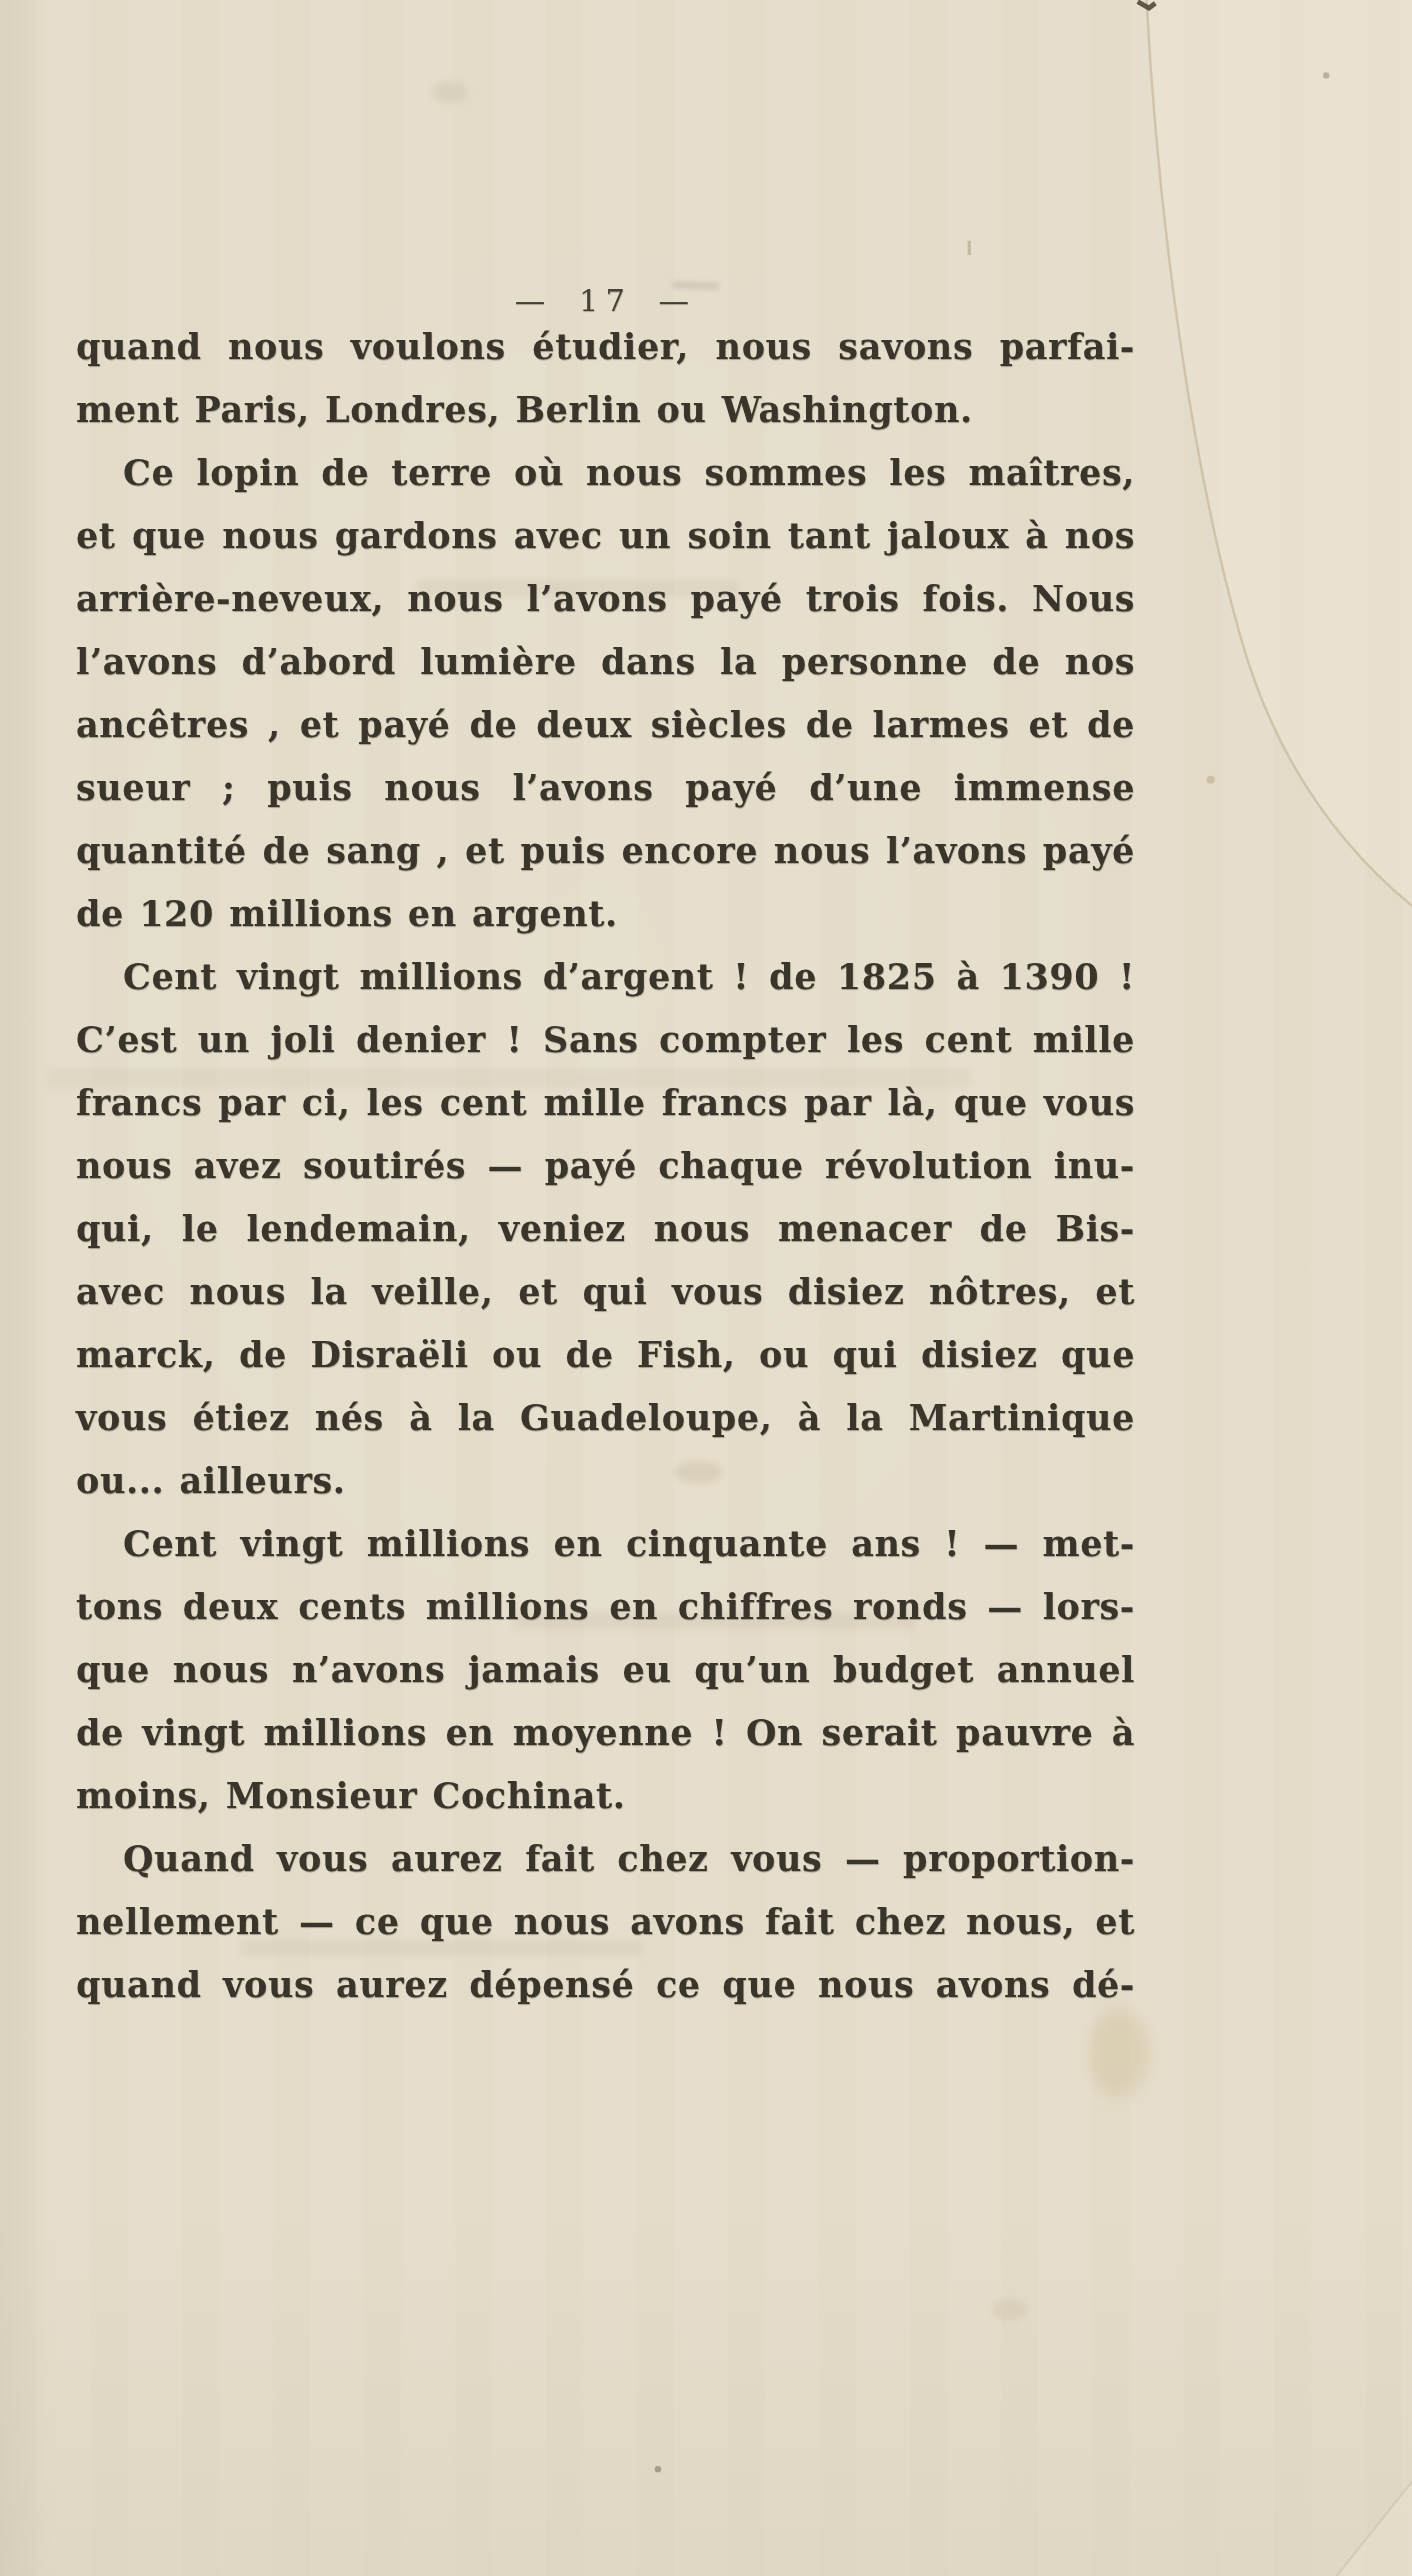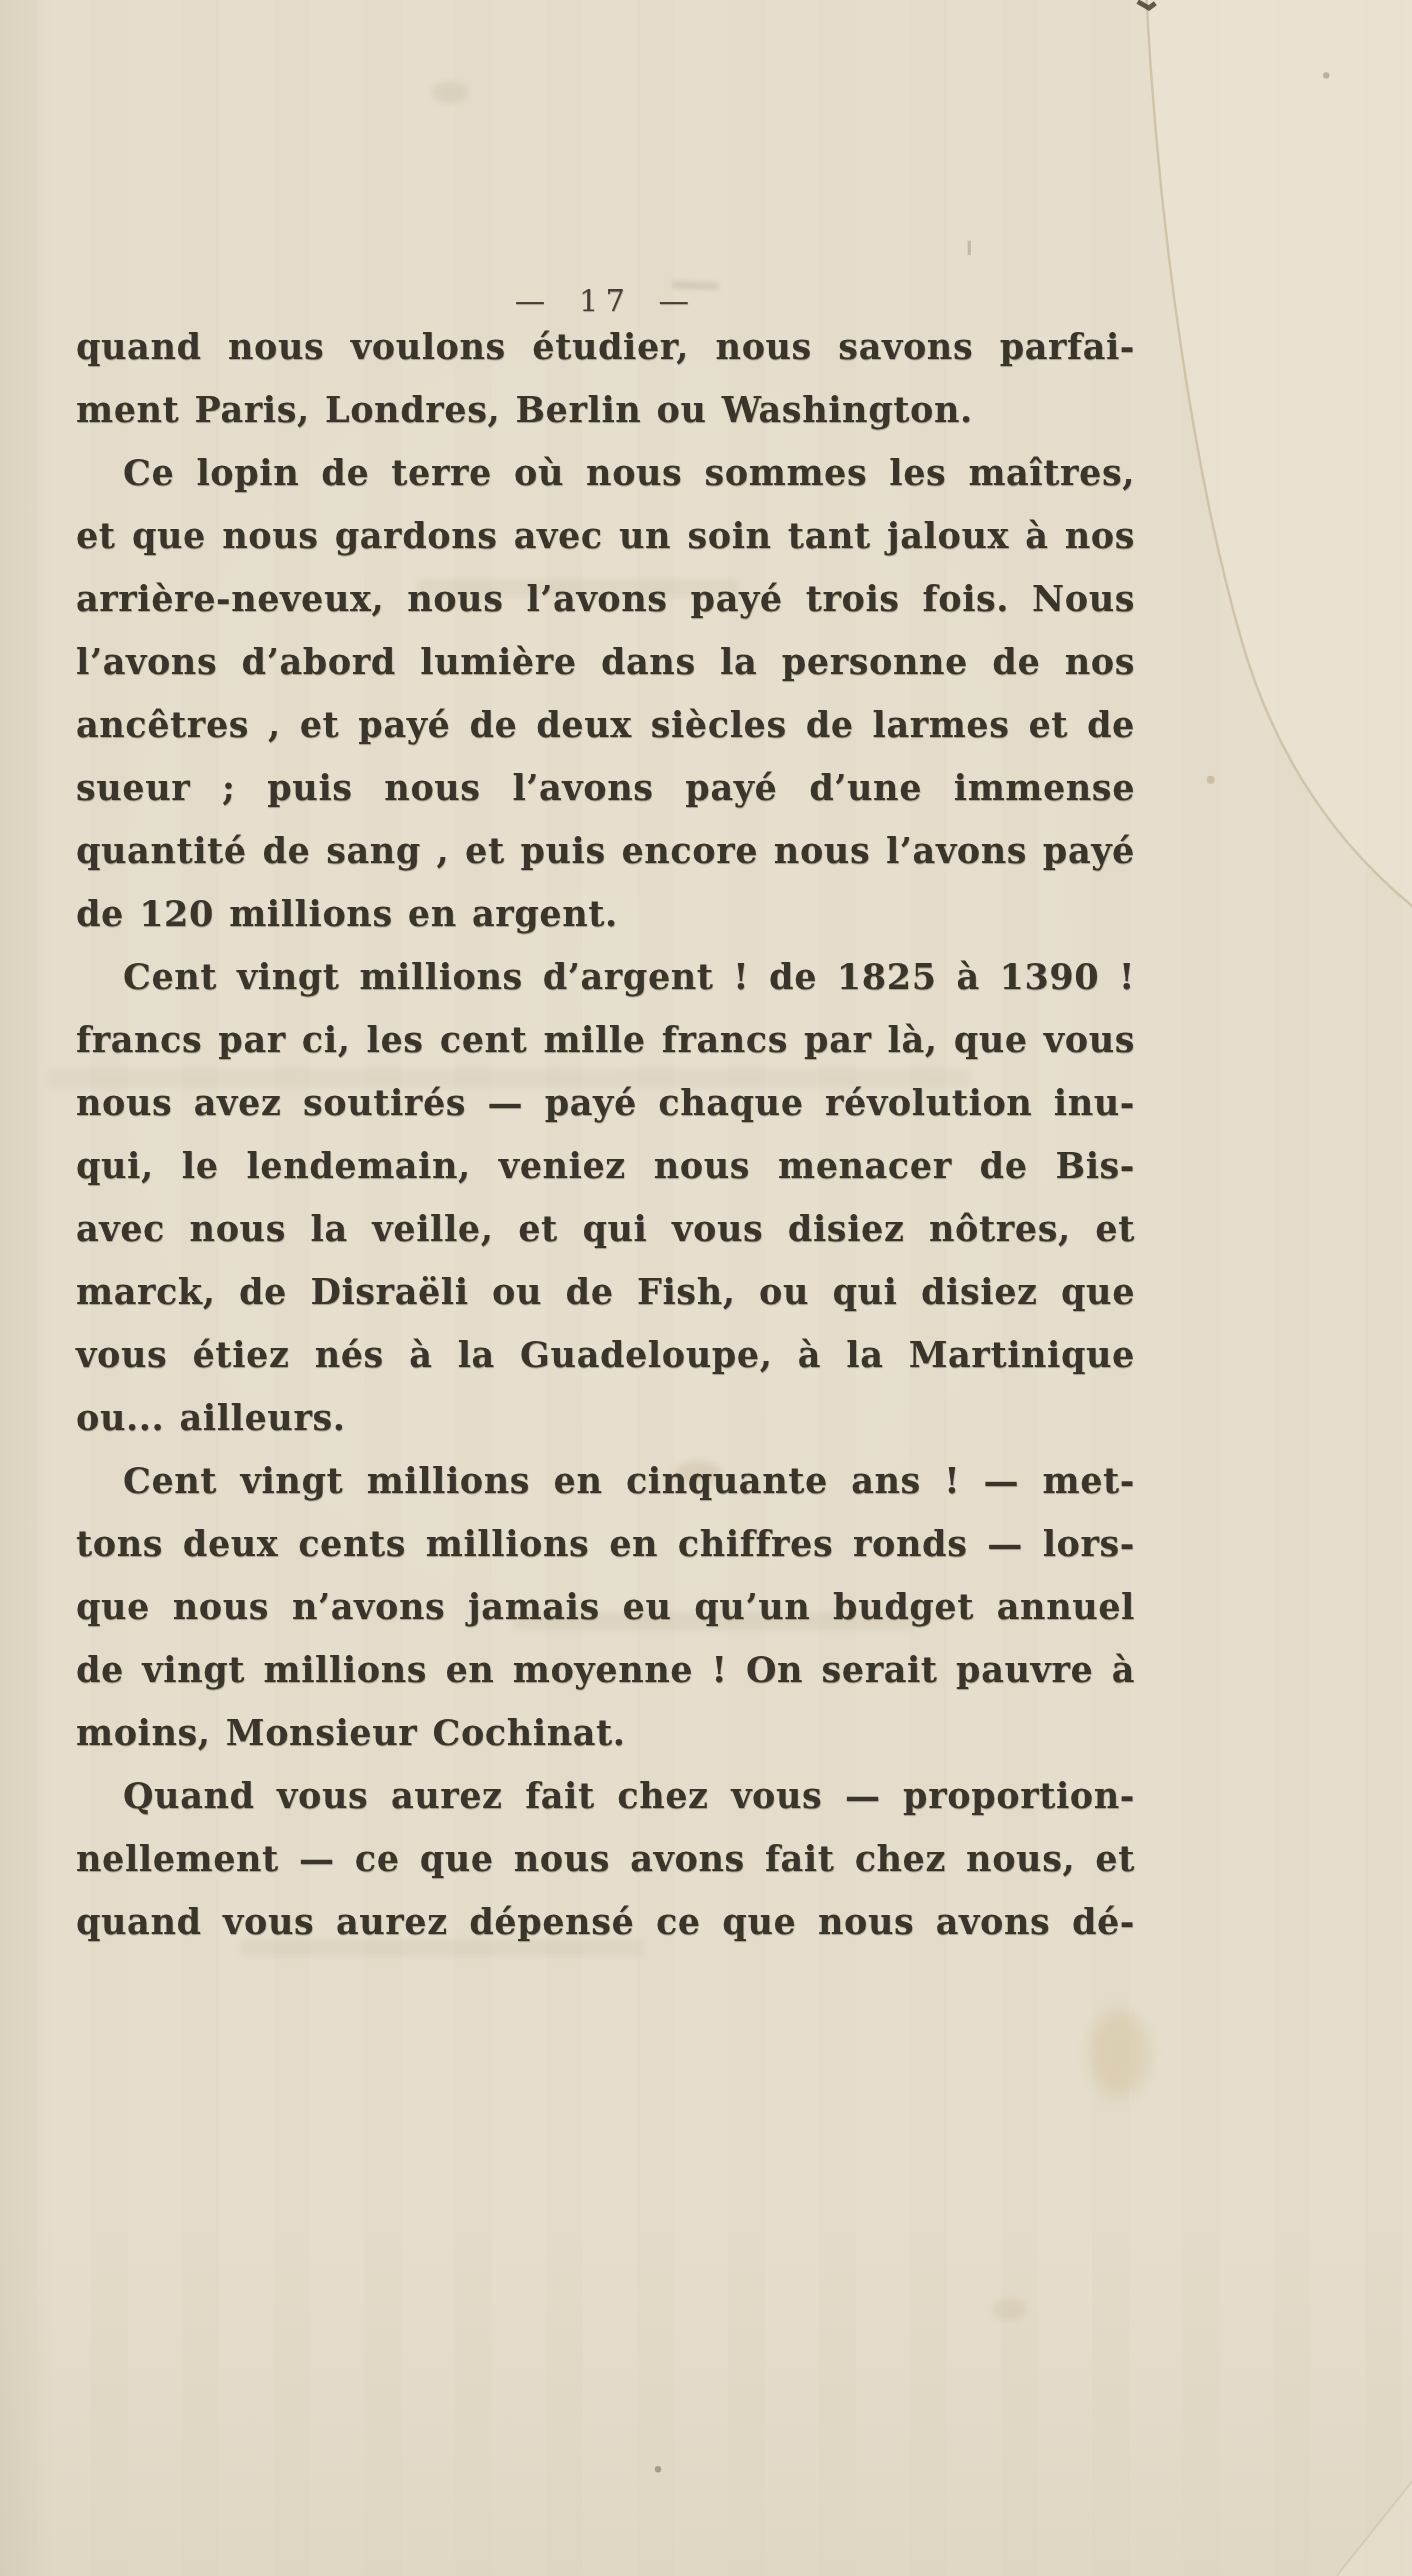--- a/index.html
+++ b/index.html
@@ -106,20 +106,21 @@
       <div class="line last">ment Paris, Londres, Berlin ou Washington.</div>
       <div class="line indent">Ce lopin de terre où nous sommes les maîtres,</div>
       <div class="line">et que nous gardons avec un soin tant jaloux à nos</div>
       <div class="line">arrière-neveux, nous l’avons payé trois fois. Nous</div>
       <div class="line">l’avons d’abord lumière dans la personne de nos</div>
       <div class="line">ancêtres , et payé de deux siècles de larmes et de</div>
       <div class="line">sueur ; puis nous l’avons payé d’une immense</div>
       <div class="line">quantité de sang , et puis encore nous l’avons payé</div>
       <div class="line last">de 120 millions en argent.</div>
       <div class="line indent">Cent vingt millions d’argent ! de 1825 à 1390 !</div>
+      <div class="line">C’est un joli denier ! Sans compter les cent mille</div>
       <div class="line">francs par ci, les cent mille francs par là, que vous</div>
       <div class="line">nous avez soutirés — payé chaque révolution inu-</div>
       <div class="line">qui, le lendemain, veniez nous menacer de Bis-</div>
       <div class="line">avec nous la veille, et qui vous disiez nôtres, et</div>
       <div class="line">marck, de Disraëli ou de Fish, ou qui disiez que</div>
       <div class="line">vous étiez nés à la Guadeloupe, à la Martinique</div>
       <div class="line last">ou... ailleurs.</div>
       <div class="line indent">Cent vingt millions en cinquante ans ! — met-</div>
       <div class="line">tons deux cents millions en chiffres ronds — lors-</div>
       <div class="line">que nous n’avons jamais eu qu’un budget annuel</div>

